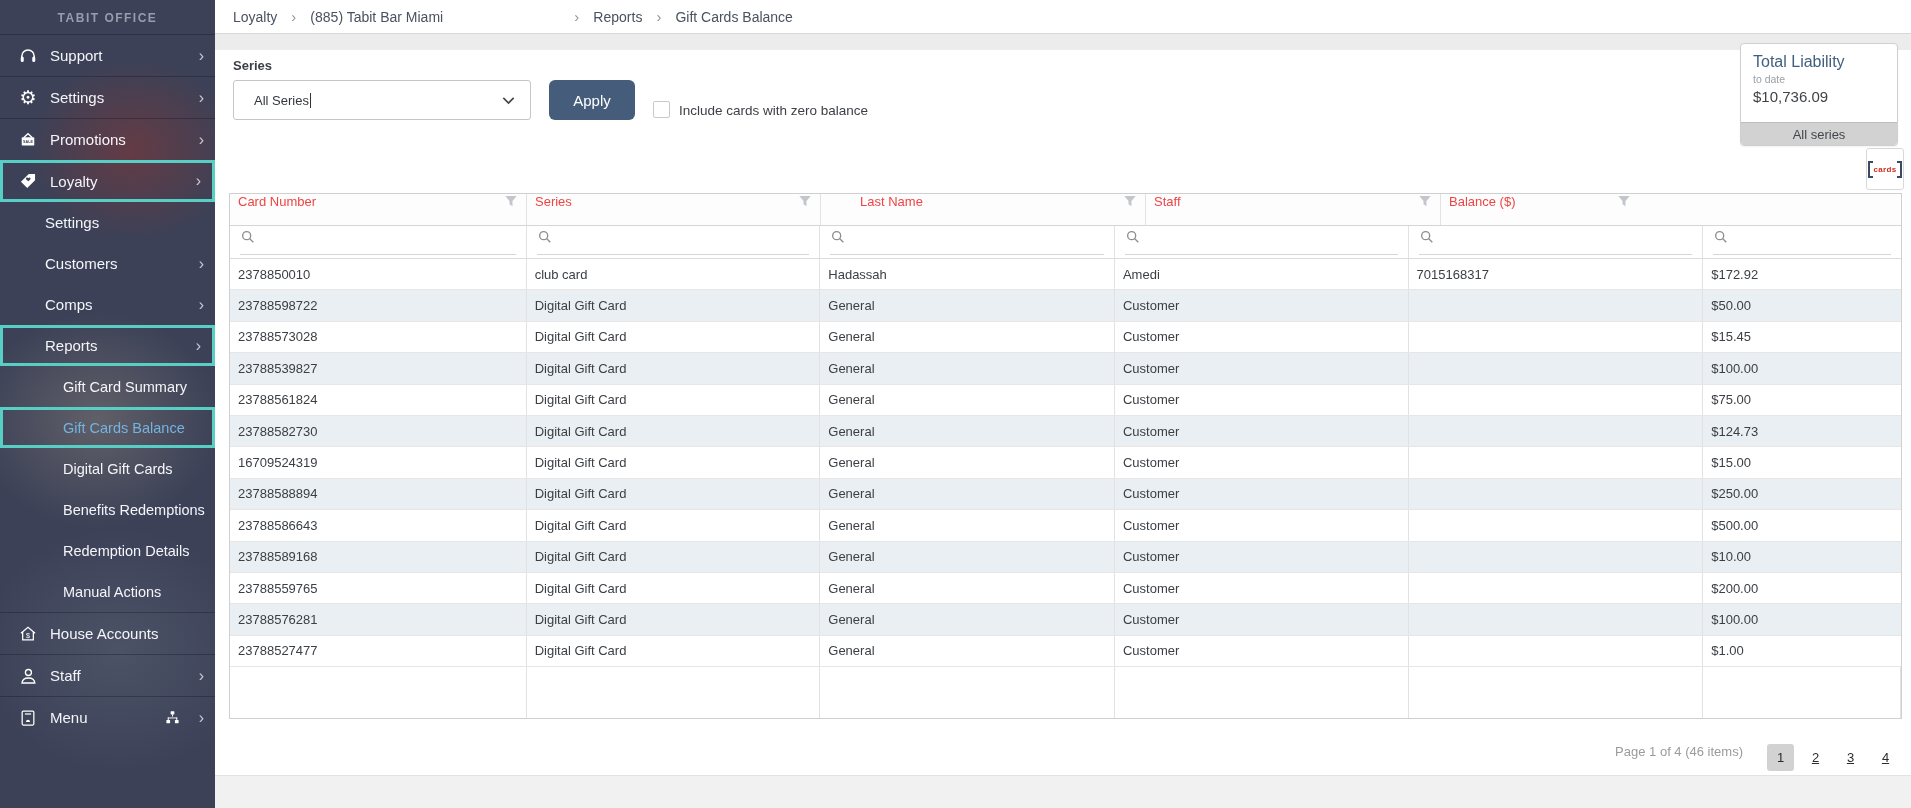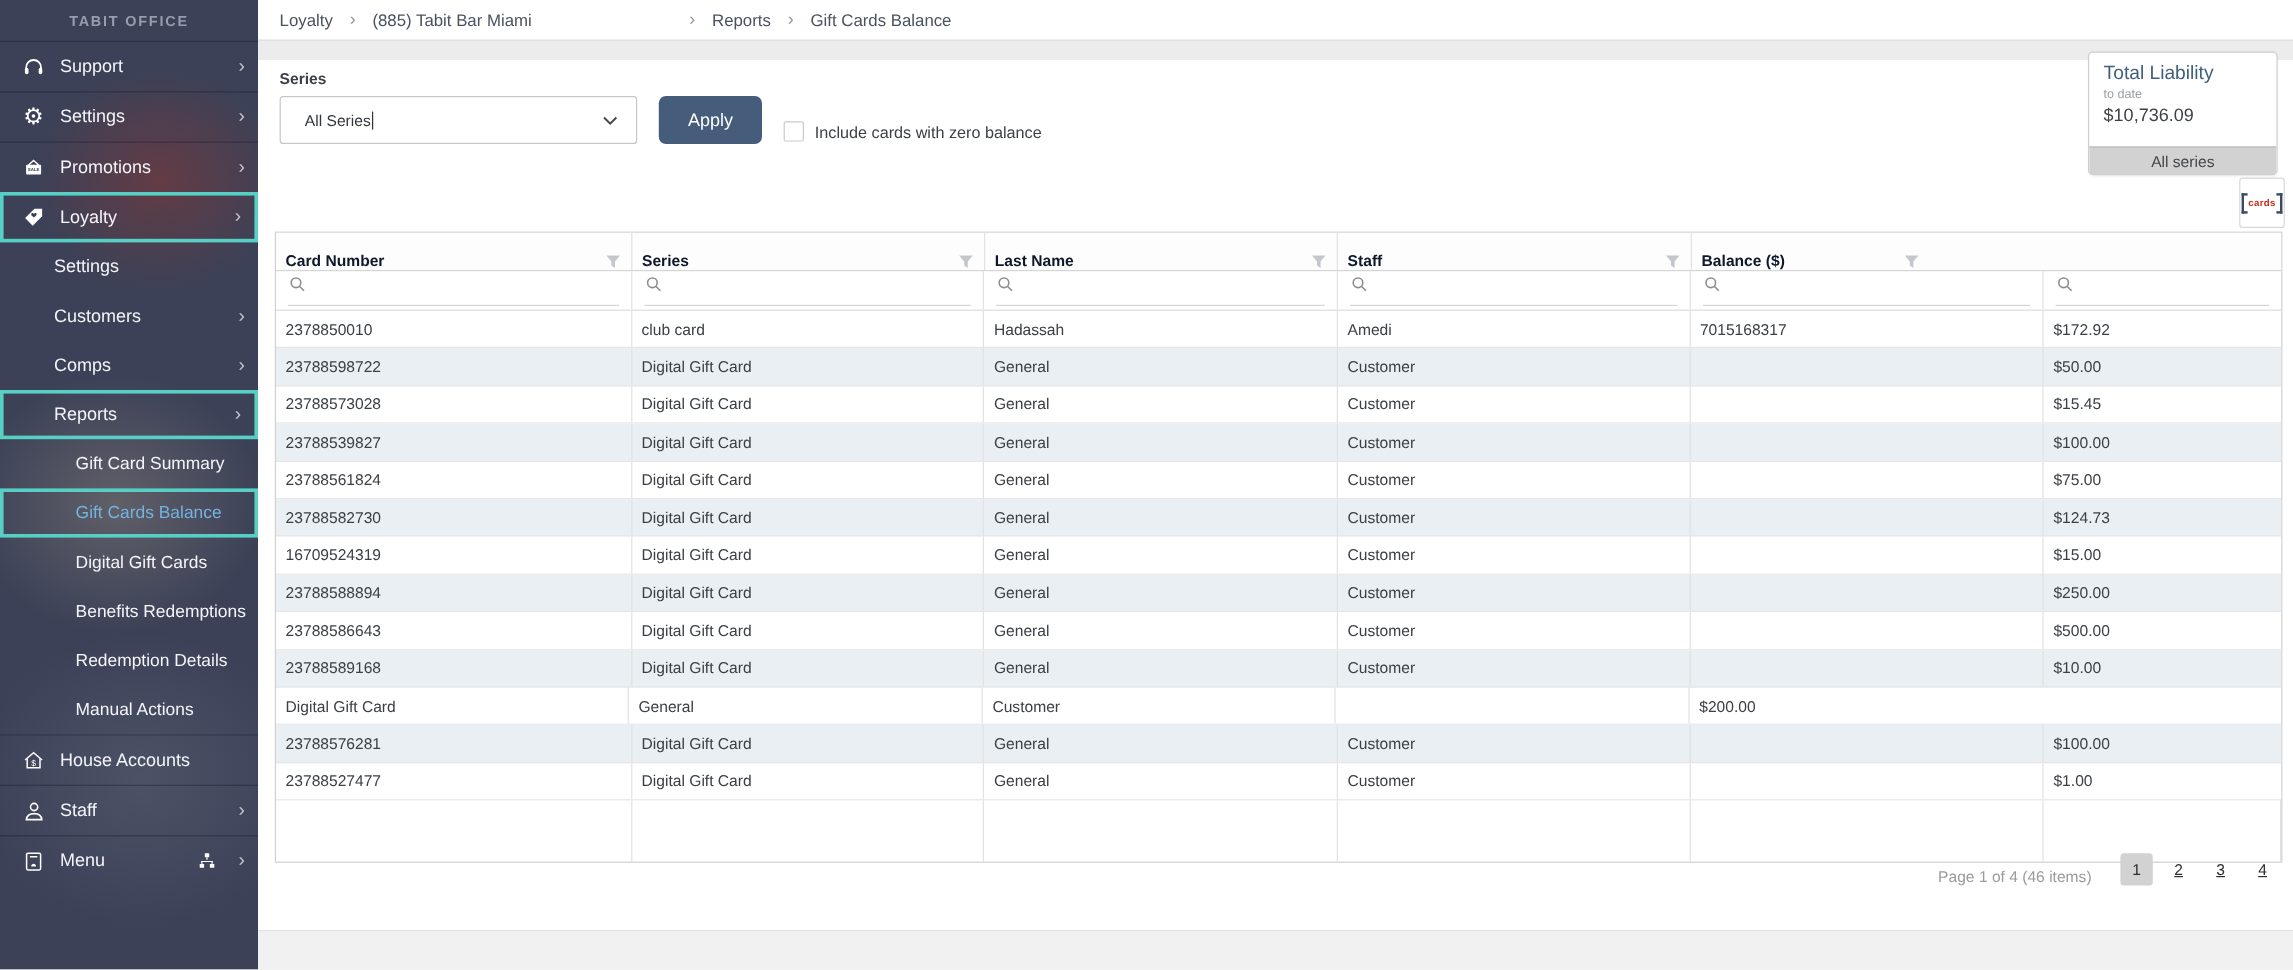--- a/index.html
+++ b/index.html
@@ -80,38 +80,38 @@
   .xlsx-bracket{width:5px;}
   .xlsx-bracket.l{border:2px solid #3a4a63;border-right:none;}
   .xlsx-bracket.r{border:2px solid #3a4a63;border-left:none;}
   .xlsx-text{font-size:8px;font-weight:bold;color:#cc2b1d;display:flex;align-items:center;
     letter-spacing:.3px;padding:0 1px;}
 
   
   .grid{position:absolute;left:14px;top:193px;width:1673px;border:1px solid #d0d0d0;background:#fff;}
   .grid-row{display:flex;width:100%;}
   .ghead{height:32px;border-bottom:1px solid #d5d5d5;background:#fdfdfd;}
-  .ghead .gcell{display:flex;align-items:flex-end;font-weight:bold;color:#0f172a;font-size:13px;}
+  .ghead .gcell{display:flex;align-items:flex-start;font-weight:normal;color:#ef4444;font-size:13px;}
   .gsearch{height:33px;border-bottom:1px solid #dcdcdc;}
   .gcell{padding:0 8px;border-right:1px solid #e2e2e2;overflow:hidden;white-space:nowrap;
     display:flex;align-items:center;font-size:13px;color:#3c4045;}
   .gcell:last-child{border-right:none;}
   .funnel{margin-left:auto;display:inline-flex;cursor:pointer;}
   .search-wrap{display:flex;align-items:center;width:100%;height:100%;
     border-bottom:1px solid #d6d6d6;margin:0 2px;transform:translateY(-3px);}
   .search-wrap svg{flex:0 0 16px;}
   .col-search{border:none;outline:none;background:transparent;width:100%;margin-left:6px;
     font-size:13px;font-family:"Liberation Sans",sans-serif;}
   .trow{height:31.4px;border-bottom:1px solid #e6e6e6;cursor:pointer;}
   .trow:nth-child(even){background:var(--zebra);}
   .gempty{height:51px;}
   .gempty .gcell{border-right:1px solid #e2e2e2;}
 
   
-  .pager{position:absolute;right:12px;top:708px;height:30px;display:flex;align-items:flex-end;}
+  .pager{position:absolute;right:12px;top:744px;height:30px;display:flex;align-items:flex-start;}
   .pager-summary{font-size:13px;color:#9b9b9b;margin-right:16px;}
   .page-btn{min-width:27px;height:27px;margin-left:8px;display:flex;align-items:center;
     justify-content:center;font-size:13px;color:#2c2c2c;text-decoration:underline;cursor:pointer;
     border-radius:3px;}
   .page-btn.active{background:#d2d2d2;text-decoration:none;}
 </style>
 </head>
 <body>
 
 <div class="sidebar">
@@ -287,21 +287,21 @@
           </span>
         </div>
         <div class="gcell" style="width: 294px;">
           <span>Series</span>
           <span class="funnel">
             <svg viewBox="0 0 16 16" width="14" height="14">
               <path d="M1.5 2.2h13L9.7 7.9v6.2L6.3 11.6V7.9z" fill="#c3c7cb"></path>
             </svg>
           </span>
         </div>
-        <div class="gcell" style="width: 294px;">
+        <div class="gcell" style="width: 294px; margin-left: 31px;">
           <span>Last Name</span>
           <span class="funnel">
             <svg viewBox="0 0 16 16" width="14" height="14">
               <path d="M1.5 2.2h13L9.7 7.9v6.2L6.3 11.6V7.9z" fill="#c3c7cb"></path>
             </svg>
           </span>
         </div>
         <div class="gcell" style="width: 295px;">
           <span>Staff</span>
           <span class="funnel">
@@ -450,20 +450,21 @@
         </div>
         <div class="grid-row trow">
           <div class="gcell" style="width: 297px;">23788589168</div>
           <div class="gcell" style="width: 294px;">Digital Gift Card</div>
           <div class="gcell" style="width: 295px;">General</div>
           <div class="gcell" style="width: 294px;">Customer</div>
           <div class="gcell" style="width: 295px;"></div>
           <div class="gcell" style="width: 198px;">$10.00</div>
         </div>
         <div class="grid-row trow">
+          <div class="gcell" style="width: 297px;">23788559765</div>
           <div class="gcell" style="width: 294px;">Digital Gift Card</div>
           <div class="gcell" style="width: 295px;">General</div>
           <div class="gcell" style="width: 294px;">Customer</div>
           <div class="gcell" style="width: 295px;"></div>
           <div class="gcell" style="width: 198px;">$200.00</div>
         </div>
         <div class="grid-row trow">
           <div class="gcell" style="width: 297px;">23788576281</div>
           <div class="gcell" style="width: 294px;">Digital Gift Card</div>
           <div class="gcell" style="width: 295px;">General</div>

